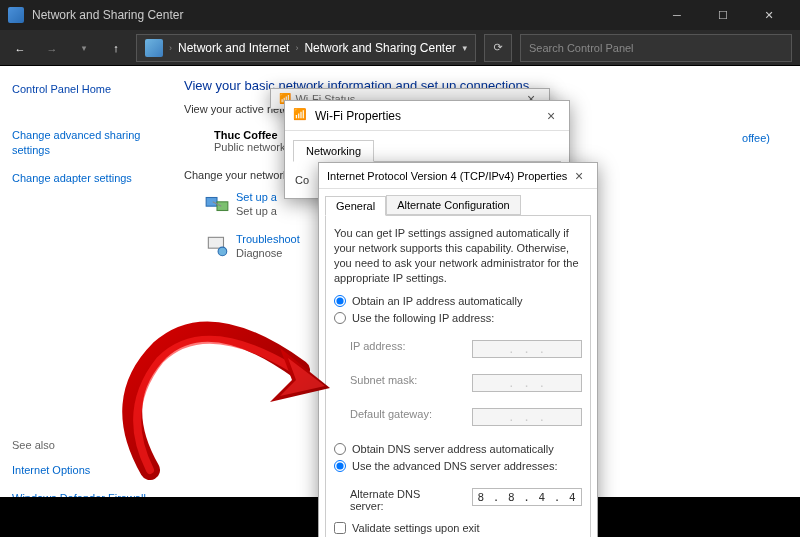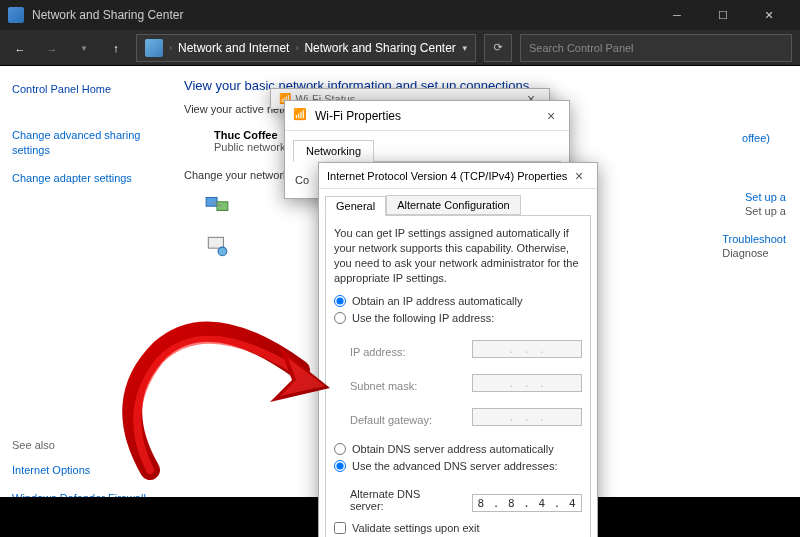--- a/index.html
+++ b/index.html
@@ -29,21 +29,21 @@
   .sidebar .seealso-label { color: #666; font-size: 11px; margin-bottom: 12px;}
   
   .content { flex: 1; padding: 12px 14px; }
   .content h1 { color: #003399; font-size: 13px; font-weight: 400; margin-bottom: 10px; }
   .content .sub { color: #333; font-size: 11px; margin-bottom: 14px; }
   .net-row { margin-bottom: 16px; }
   .net-name { font-weight: 600; font-size: 11px; }
   .net-type { color: #555; font-size: 11px; }
   .connections-link { color: #0066cc; position: absolute; right: 30px; }
   .change-header { color: #333; font-size: 11px; margin: 14px 0 10px;}
-  .task-item { display: flex; gap: 14px; margin-bottom: 16px; padding-left: 20px; justify-content: space-between; }
+  .task-item { display: flex; gap: 6px; margin-bottom: 16px; padding-left: 20px; }
   .task-icon { width: 26px; height: 26px; flex-shrink: 0; }
   .task-text a { color: #0066cc; text-decoration: none; font-size: 11px; }
   .task-text div { color: #555; font-size: 11px; margin-top: 2px; }
   
   
   .dialog { position: absolute; background: #fff; border: 1px solid #aaa; box-shadow: 0 4px 18px rgba(0,0,0,0.4); }
   .dlg-title { background: #fff; height: 30px; display:flex; align-items:center; padding: 0 8px; font-size: 12px; border-bottom: 1px solid #e0e0e0;}
   .dlg-title .dlg-icon { width:16px;height:16px;margin-right:6px;}
   .dlg-title .close-x { margin-left:auto; color:#555; font-size: 14px; width:20px; text-align:center;}
   
@@ -59,21 +59,21 @@
   .ipv4 .dlg-title { font-size: 11px; height: 26px;}
   .ipv4 .body { padding: 10px; }
   .ipv4 .tab-strip2 { border-bottom: 1px solid #ccc; display:flex;}
   .ipv4 .tab2 { padding: 3px 10px; border:1px solid #ccc; background:#fff; font-size:11px;}
   .ipv4 .tab2.active { border-bottom:1px solid #fff; position:relative; bottom:-1px;}
   .ipv4 .tab2:not(.active){ background:#f4f4f4; border-bottom:1px solid #ccc;}
   .ipv4 .inner { padding: 10px 8px; font-size:11px; color:#333; border:1px solid #ccc; border-top:0;}
   .ipv4 .helptext { margin-bottom: 10px; line-height:1.35;}
   .radio-row { display:flex; align-items:center; gap:6px; margin: 5px 0; }
   .radio-row input[type=radio]{ width:12px;height:12px;}
-  .field-row { display:flex; align-items:flex-end; margin:16px 0 4px 16px; gap: 20px;}
+  .field-row { display:flex; align-items:flex-start; margin:16px 0 4px 16px; gap: 20px;}
   .field-row label { width: 110px; color:#888; font-size:11px;}
   .field-row.active label { color:#333;}
   .ip-box { width: 118px; height: 18px; border:1px solid #bbb; background:#fff; font-family: monospace; font-size:11px; letter-spacing: 1px; text-align:center; display:flex; align-items:center; justify-content:center;}
   .ip-box.disabled { background:#f5f5f5; color:#ccc; }
   .check-row { display:flex;align-items:center;gap:6px; margin-top:10px;}
   .check-row input{width:12px;height:12px;}
   .adv-btn, .ok-btn, .cancel-btn { padding: 3px 12px; font-size: 16px; border: 1px solid #999; background: linear-gradient(#fefefe,#e8e8e8); }
   .adv-row { display:flex; justify-content:flex-end; margin-top:6px;}
   
   

